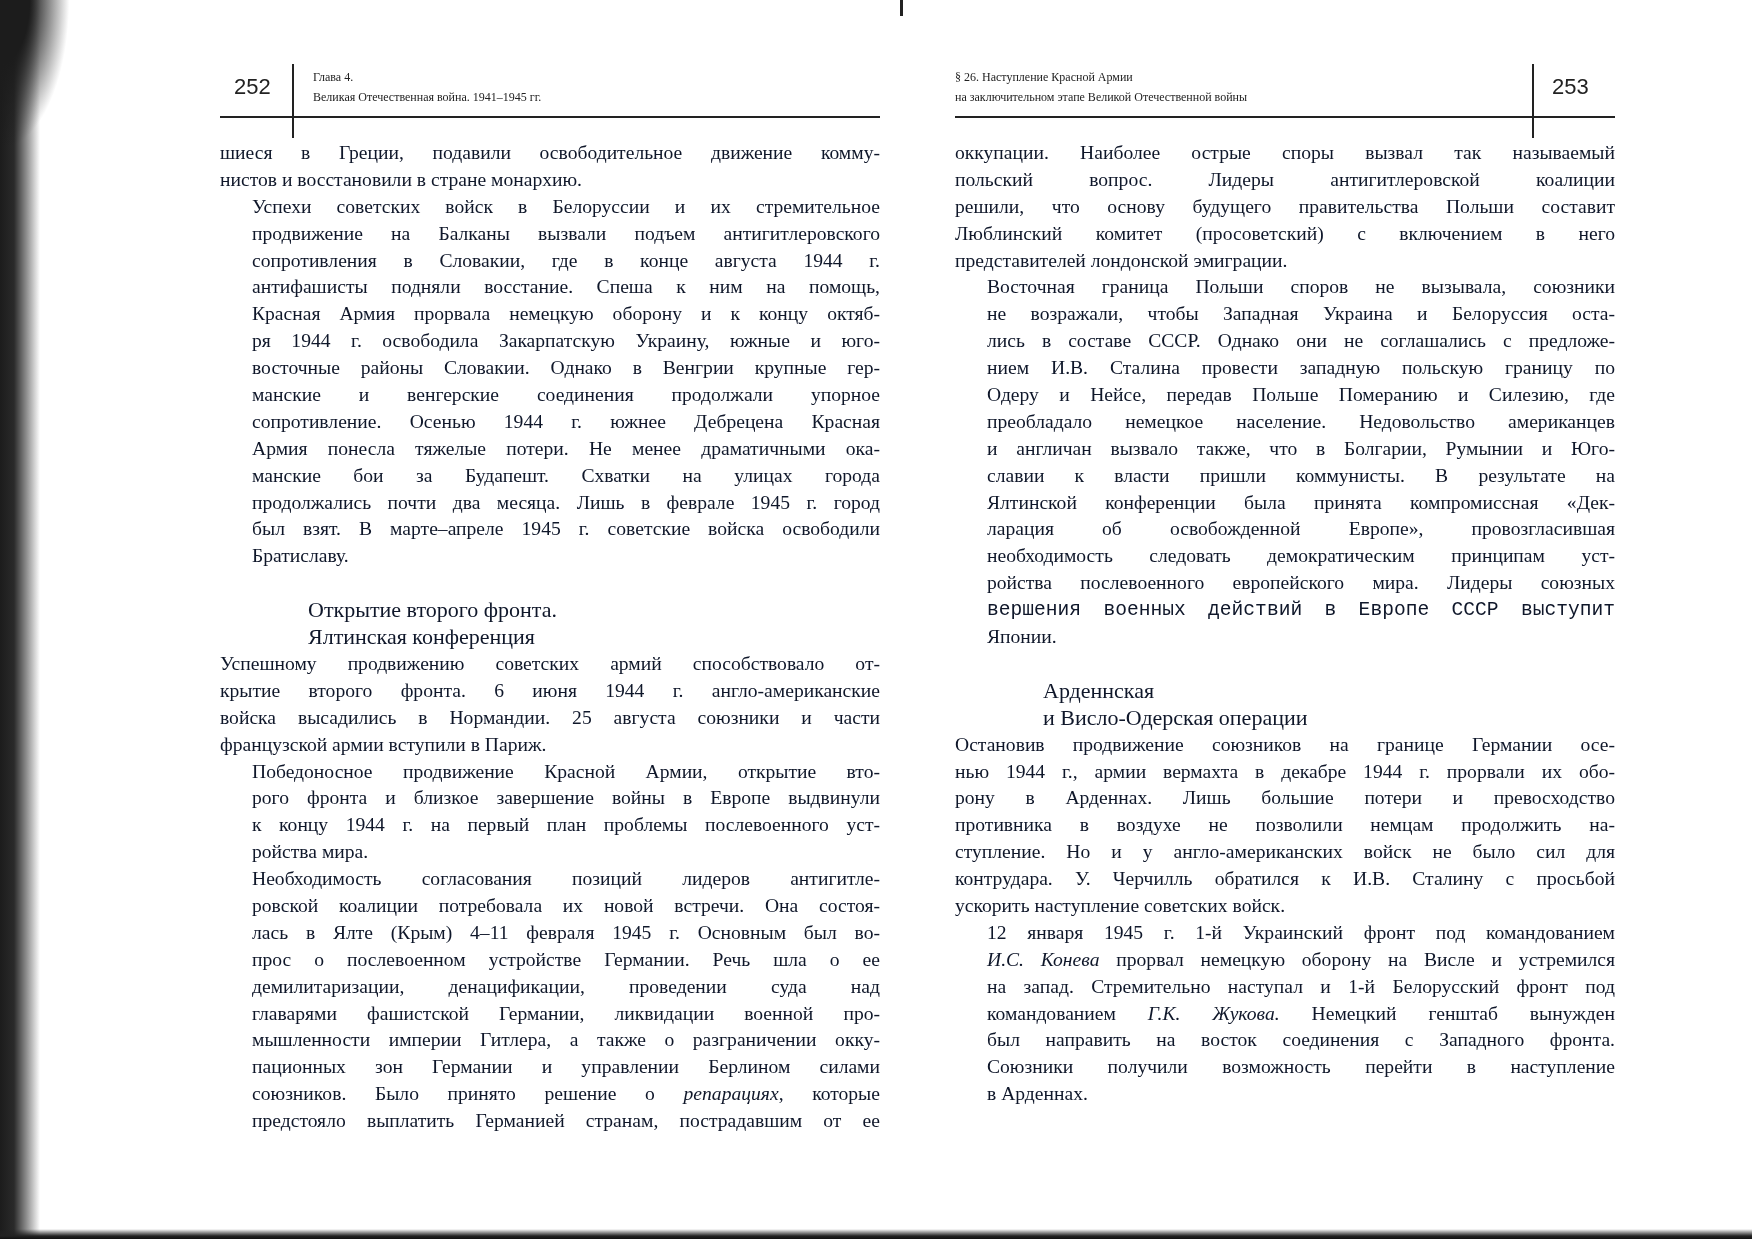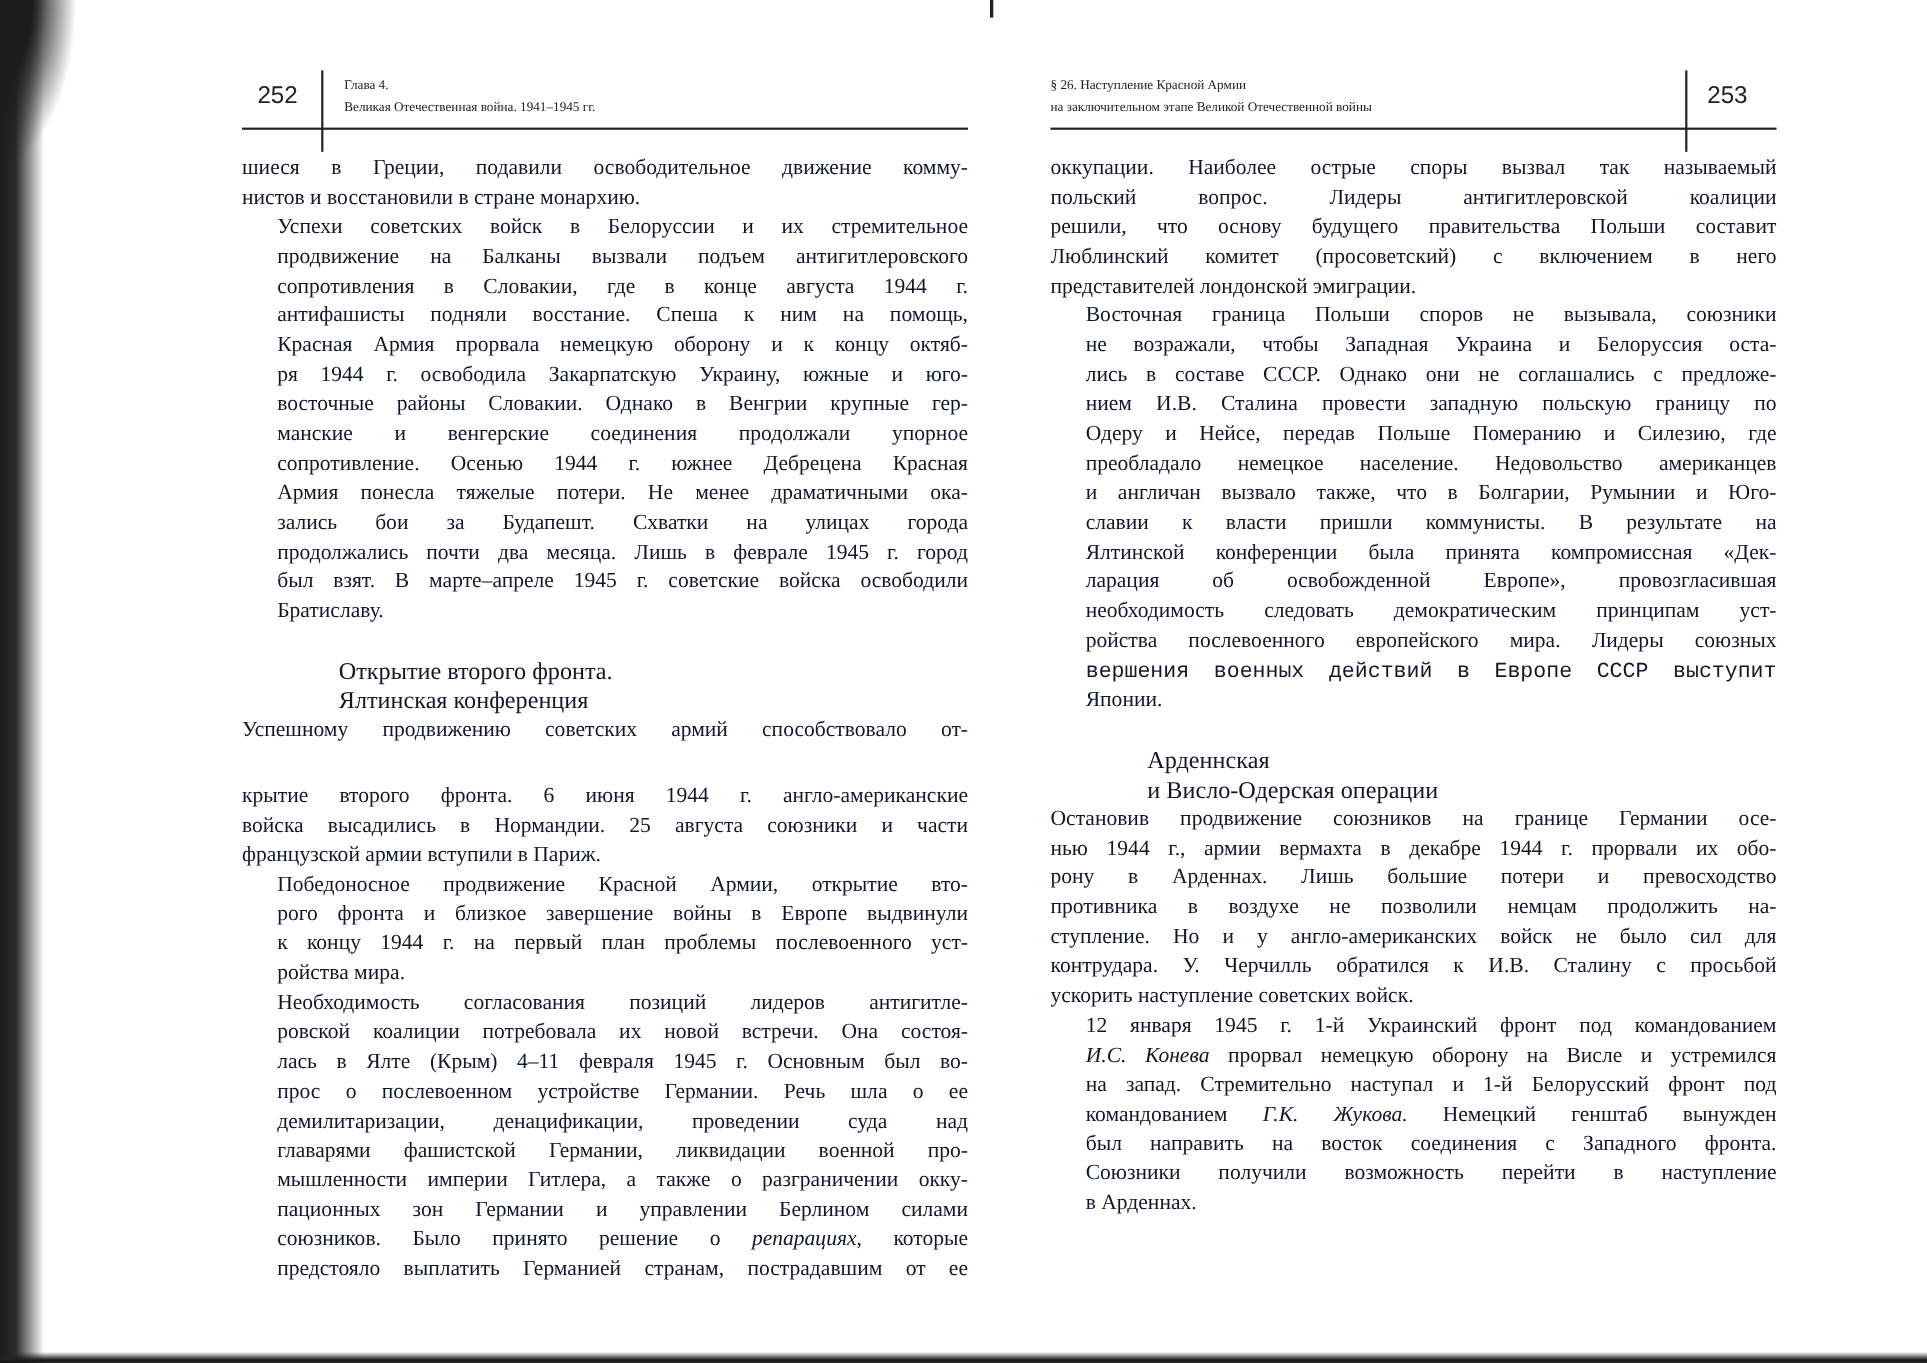--- a/index.html
+++ b/index.html
@@ -101,34 +101,34 @@
       <span class="line" style="white-space: normal; overflow: hidden; height: 26.9px;">Успехи советских войск в Белоруссии и их стремительное</span>
       <span class="line" style="white-space: normal; overflow: hidden; height: 26.9px;">продвижение на Балканы вызвали подъем антигитлеровского</span>
       <span class="line" style="white-space: normal; overflow: hidden; height: 26.9px;">сопротивления в Словакии, где в конце августа 1944 г.</span>
       <span class="line" style="white-space: normal; overflow: hidden; height: 26.9px;">антифашисты подняли восстание. Спеша к ним на помощь,</span>
       <span class="line" style="white-space: normal; overflow: hidden; height: 26.9px;">Красная Армия прорвала немецкую оборону и к концу октяб-</span>
       <span class="line" style="white-space: normal; overflow: hidden; height: 26.9px;">ря 1944 г. освободила Закарпатскую Украину, южные и юго-</span>
       <span class="line" style="white-space: normal; overflow: hidden; height: 26.9px;">восточные районы Словакии. Однако в Венгрии крупные гер-</span>
       <span class="line" style="white-space: normal; overflow: hidden; height: 26.9px;">манские и венгерские соединения продолжали упорное</span>
       <span class="line" style="white-space: normal; overflow: hidden; height: 26.9px;">сопротивление. Осенью 1944 г. южнее Дебрецена Красная</span>
       <span class="line" style="white-space: normal; overflow: hidden; height: 26.9px;">Армия понесла тяжелые потери. Не менее драматичными ока-</span>
-      <span class="line" style="white-space: normal; overflow: hidden; height: 26.9px;">зались бои за Будапешт. Схватки на улицах города</span>
+      <span class="line" style="white-space: normal; overflow: hidden; height: 26.9px;">манские бои за Будапешт. Схватки на улицах города</span>
       <span class="line" style="white-space: normal; overflow: hidden; height: 26.9px;">продолжались почти два месяца. Лишь в феврале 1945 г. город</span>
       <span class="line" style="white-space: normal; overflow: hidden; height: 26.9px;">был взят. В марте–апреле 1945 г. советские войска освободили</span>
       <span class="line last" style="white-space: normal; overflow: hidden; height: 26.9px;">Братиславу.</span>
     </p>
 
     <div class="section-heading">
       <span>Открытие второго фронта.</span>
       <span>Ялтинская конференция</span>
     </div>
 
     <p>
       <span class="line" style="white-space: normal; overflow: hidden; height: 26.9px;">Успешному продвижению советских армий способствовало от-</span>
-      <span class="line" style="white-space: normal; overflow: hidden; height: 26.9px; margin-top: 33px;">крытие второго фронта. 6 июня 1944 г. англо-американские</span>
+      <span class="line" style="white-space: normal; overflow: hidden; height: 26.9px;">крытие второго фронта. 6 июня 1944 г. англо-американские</span>
       <span class="line" style="white-space: normal; overflow: hidden; height: 26.9px;">войска высадились в Нормандии. 25 августа союзники и части</span>
       <span class="line last" style="white-space: normal; overflow: hidden; height: 26.9px;">французской армии вступили в Париж.</span>
     </p>
     <p class="indent">
       <span class="line" style="white-space: normal; overflow: hidden; height: 26.9px;">Победоносное продвижение Красной Армии, открытие вто-</span>
       <span class="line" style="white-space: normal; overflow: hidden; height: 26.9px;">рого фронта и близкое завершение войны в Европе выдвинули</span>
       <span class="line" style="white-space: normal; overflow: hidden; height: 26.9px;">к концу 1944 г. на первый план проблемы послевоенного уст-</span>
       <span class="line last" style="white-space: normal; overflow: hidden; height: 26.9px;">ройства мира.</span>
     </p>
     <p class="indent">

